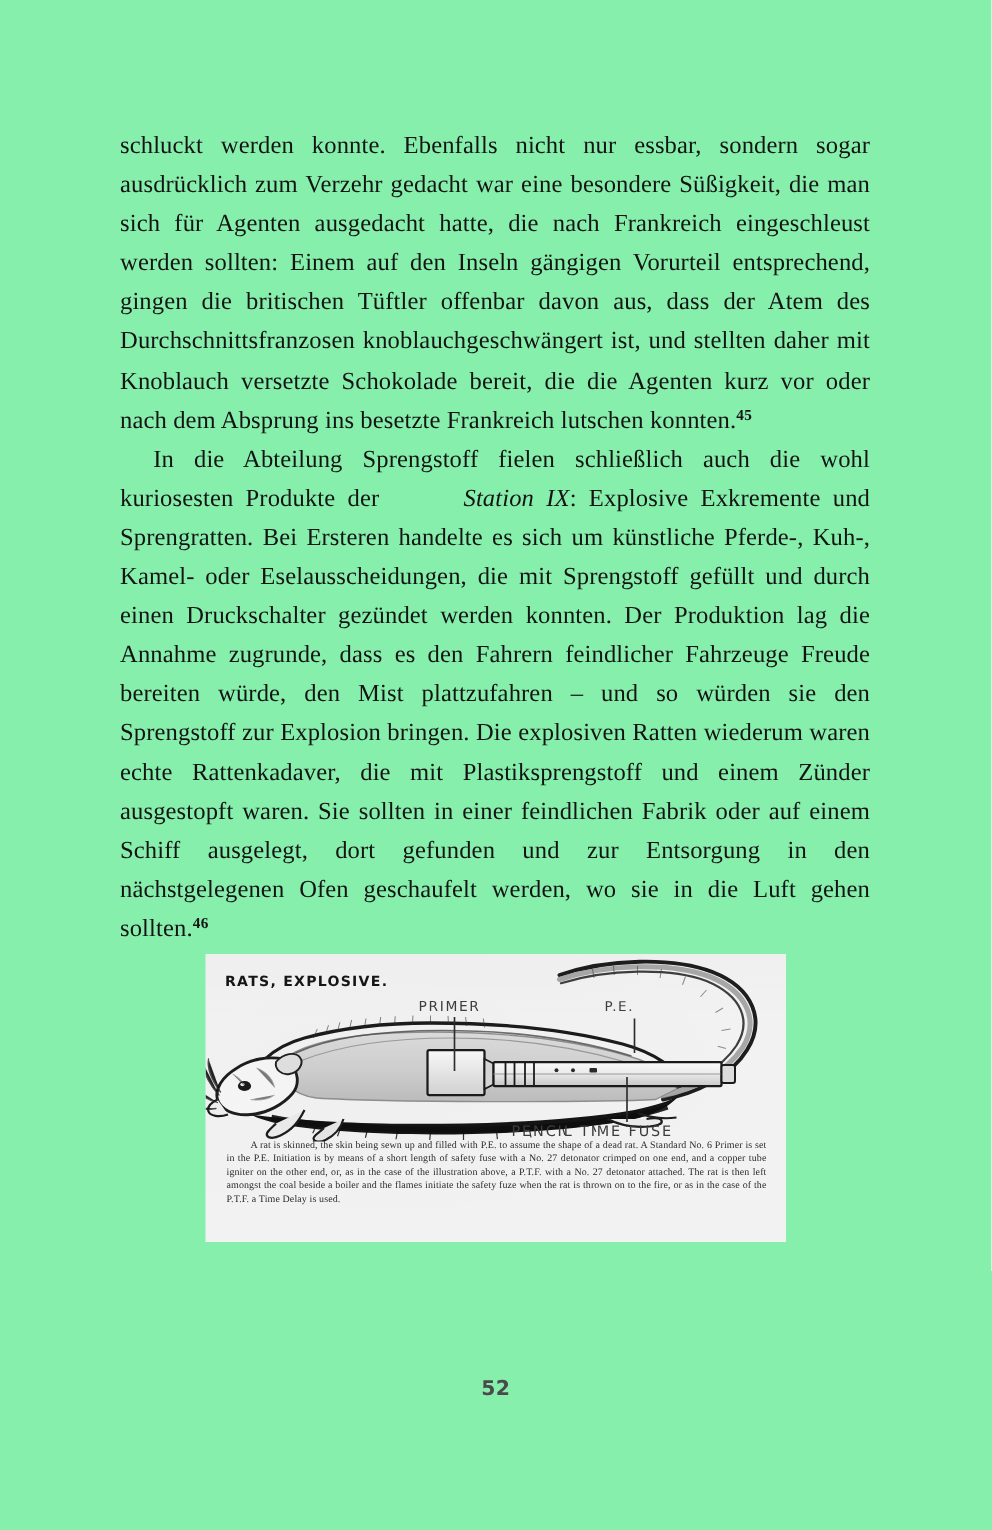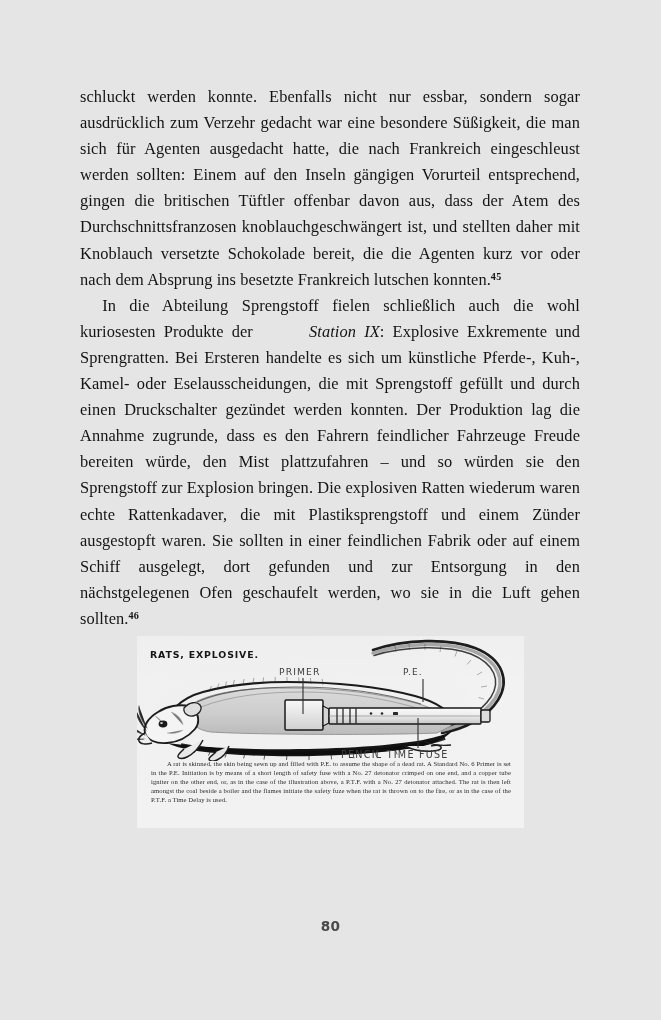--- a/index.html
+++ b/index.html
@@ -13,21 +13,21 @@
     height: 1020px;
     position: relative;
     font-family: "Liberation Serif", "DejaVu Serif", serif;
     color: #111111;
     overflow: hidden;
   }
 
   .page {
     position: absolute;
     inset: 0;
-    background: #e5e5e5;
+    background: #86efac;
   }
 
   
   .text-column {
     position: absolute;
     left: 80px;
     top: 84px;
     width: 500px;
   }
 
@@ -300,15 +300,15 @@
 
       <div class="lbl lbl-primer">PRIMER</div>
       <div class="lbl lbl-pe">P.E.</div>
       <div class="lbl lbl-fuse">PENCIL  TIME  FUSE</div>
 
       <div class="plate-note">A rat is skinned, the skin being sewn up and filled with P.E. to assume the shape of a dead rat. A Standard No. 6 Primer is set in the P.E. Initiation is by means of a short length of safety fuse with a No. 27 detonator crimped on one end, and a copper tube igniter on the other end, or, as in the case of the illustration above, a P.T.F. with a No. 27 detonator attached. The rat is then left amongst the coal beside a boiler and the flames initiate the safety fuze when the rat is thrown on to the fire, or as in the case of the P.T.F. a Time Delay is used.</div>
     </div>
   </figure>
 
 
-  <div class="folio">80</div>
+  <div class="folio">52</div>
 
 </div>
 
 </body></html>

